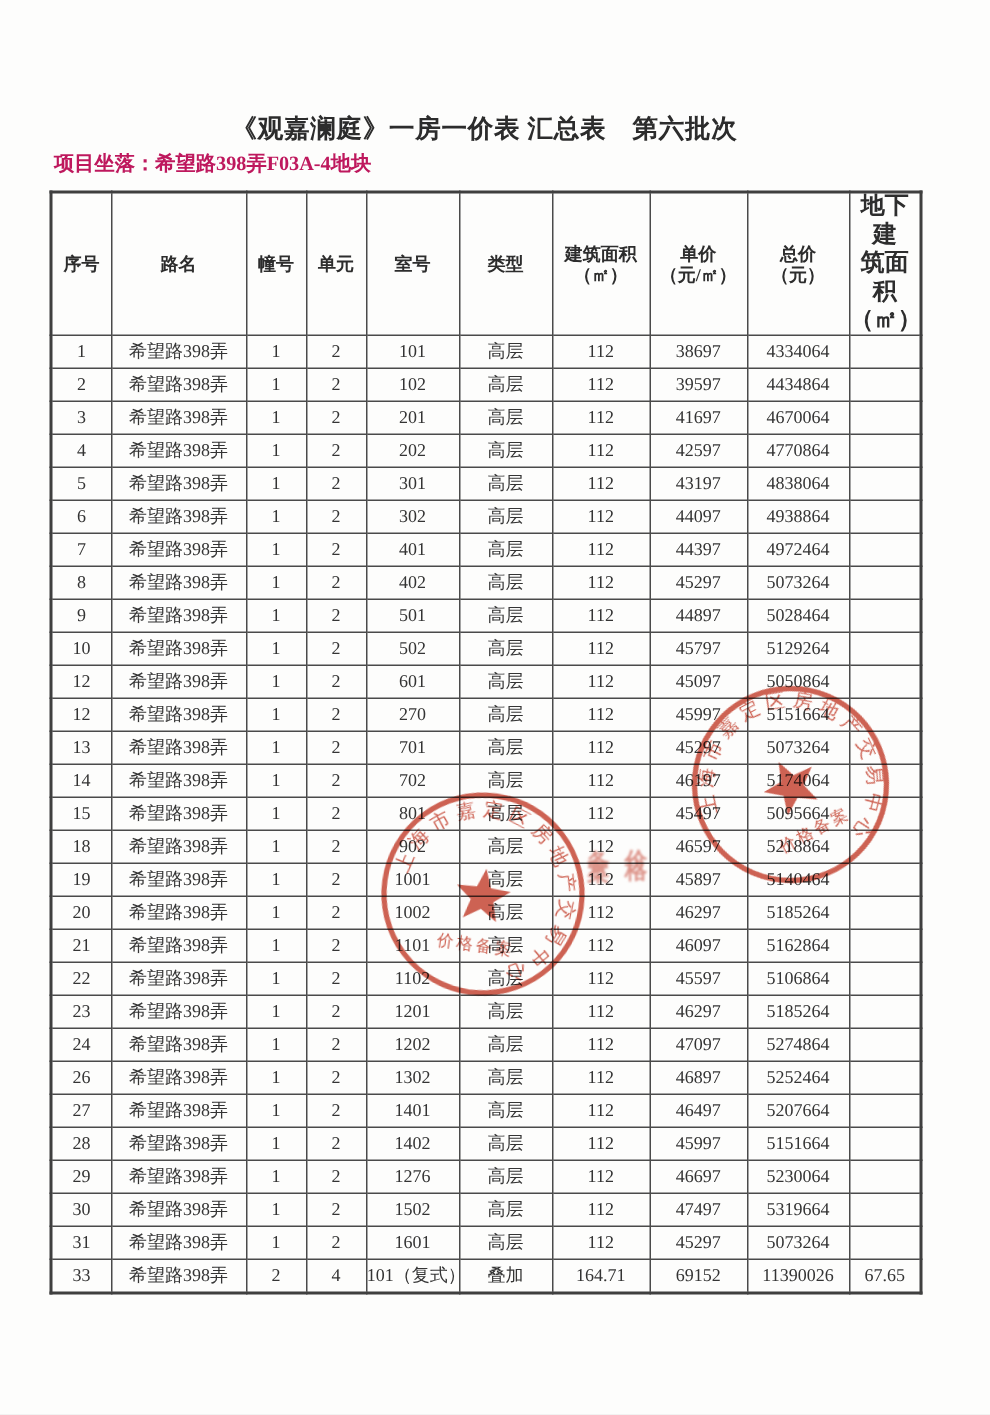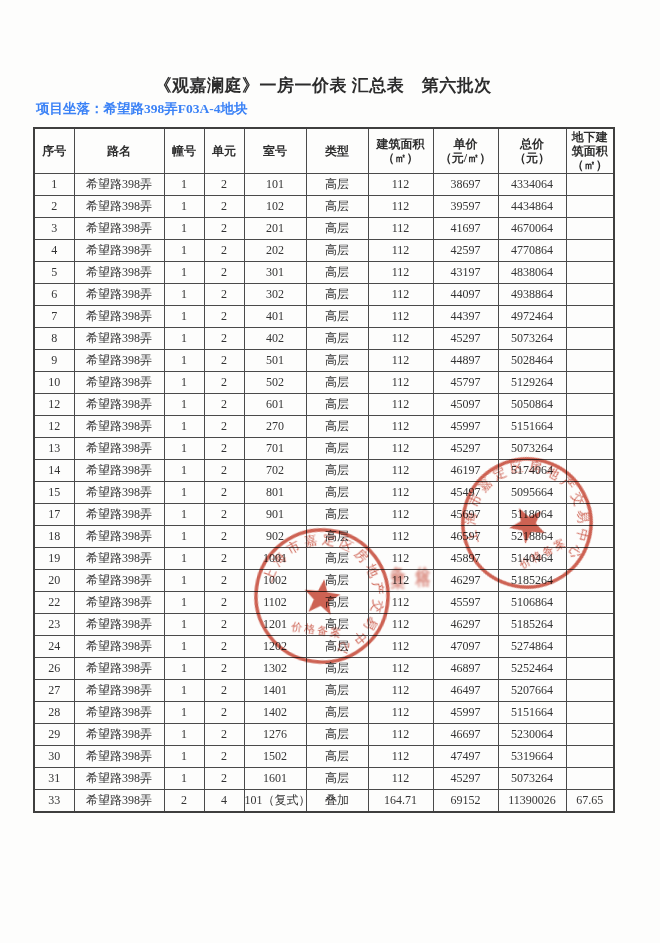--- a/index.html
+++ b/index.html
@@ -1,26 +1,26 @@
 <!DOCTYPE html>
 <html><head>
 <meta charset="utf-8">
 <style>
   html,body{margin:0;padding:0;background:#e9e9e9;}
   .page{position:relative;width:660px;height:943px;background:#fdfdfc;overflow:hidden;
         font-family:"Liberation Serif","DejaVu Serif",serif;color:#303030;}
   .doc-title{position:absolute;left:33px;top:74px;width:580px;text-align:center;
              font-size:17px;font-weight:bold;letter-spacing:.5px;color:#2c2c2c;}
-  .doc-subtitle{position:absolute;left:36px;top:100px;font-size:13.5px;font-weight:bold;color:#3b82f6;text-align:center;}
+  .doc-subtitle{position:absolute;left:36px;top:100px;font-size:13.5px;font-weight:bold;color:#be185d;text-align:center;}
   table.price{position:absolute;left:33px;top:127px;width:580px;border-collapse:collapse;
               table-layout:fixed;border:2px solid #3f3f3f;}
   table.price th,table.price td{border:1px solid #4a4a4a;text-align:center;vertical-align:middle;
               padding:0;overflow:hidden;}
   table.price th{height:44px;font-size:12px;font-weight:600;white-space:pre-line;line-height:1.2;color:#2d2d2d;}
-  table.price th.small{font-size:12px;line-height:1.18;}
+  table.price th.small{font-size:16px;line-height:1.18;}
   table.price td{height:21px;font-size:12px;line-height:21px;white-space:nowrap;color:#343434;}
   
   .stamp{position:absolute;mix-blend-mode:multiply;opacity:.82;filter:blur(.45px);pointer-events:none;}
   .stamp text{font-family:"Liberation Serif","DejaVu Serif",serif;}
   .red-text-block{position:absolute;left:388px;top:554px;display:flex;gap:6px;
                   color:#c5402e;opacity:.55;filter:blur(.8px);mix-blend-mode:multiply;
                   font-size:15px;font-weight:bold;pointer-events:none;}
   .red-text-block span{writing-mode:vertical-rl;letter-spacing:6px;}
 </style>
 </head>
@@ -238,32 +238,20 @@
           <td>1</td>
           <td>2</td>
           <td>801</td>
           <td>高层</td>
           <td>112</td>
           <td>45497</td>
           <td>5095664</td>
           <td></td>
         </tr>
         <tr>
-          <td>17</td>
-          <td>希望路398弄</td>
-          <td>1</td>
-          <td>2</td>
-          <td>901</td>
-          <td>高层</td>
-          <td>112</td>
-          <td>45697</td>
-          <td>5118064</td>
-          <td></td>
-        </tr>
-        <tr>
           <td>18</td>
           <td>希望路398弄</td>
           <td>1</td>
           <td>2</td>
           <td>902</td>
           <td>高层</td>
           <td>112</td>
           <td>46597</td>
           <td>5218864</td>
           <td></td>
@@ -283,20 +271,32 @@
         <tr>
           <td>20</td>
           <td>希望路398弄</td>
           <td>1</td>
           <td>2</td>
           <td>1002</td>
           <td>高层</td>
           <td>112</td>
           <td>46297</td>
           <td>5185264</td>
+          <td></td>
+        </tr>
+        <tr>
+          <td>21</td>
+          <td>希望路398弄</td>
+          <td>1</td>
+          <td>2</td>
+          <td>1101</td>
+          <td>高层</td>
+          <td>112</td>
+          <td>46097</td>
+          <td>5162864</td>
           <td></td>
         </tr>
         <tr>
           <td>22</td>
           <td>希望路398弄</td>
           <td>1</td>
           <td>2</td>
           <td>1102</td>
           <td>高层</td>
           <td>112</td>

